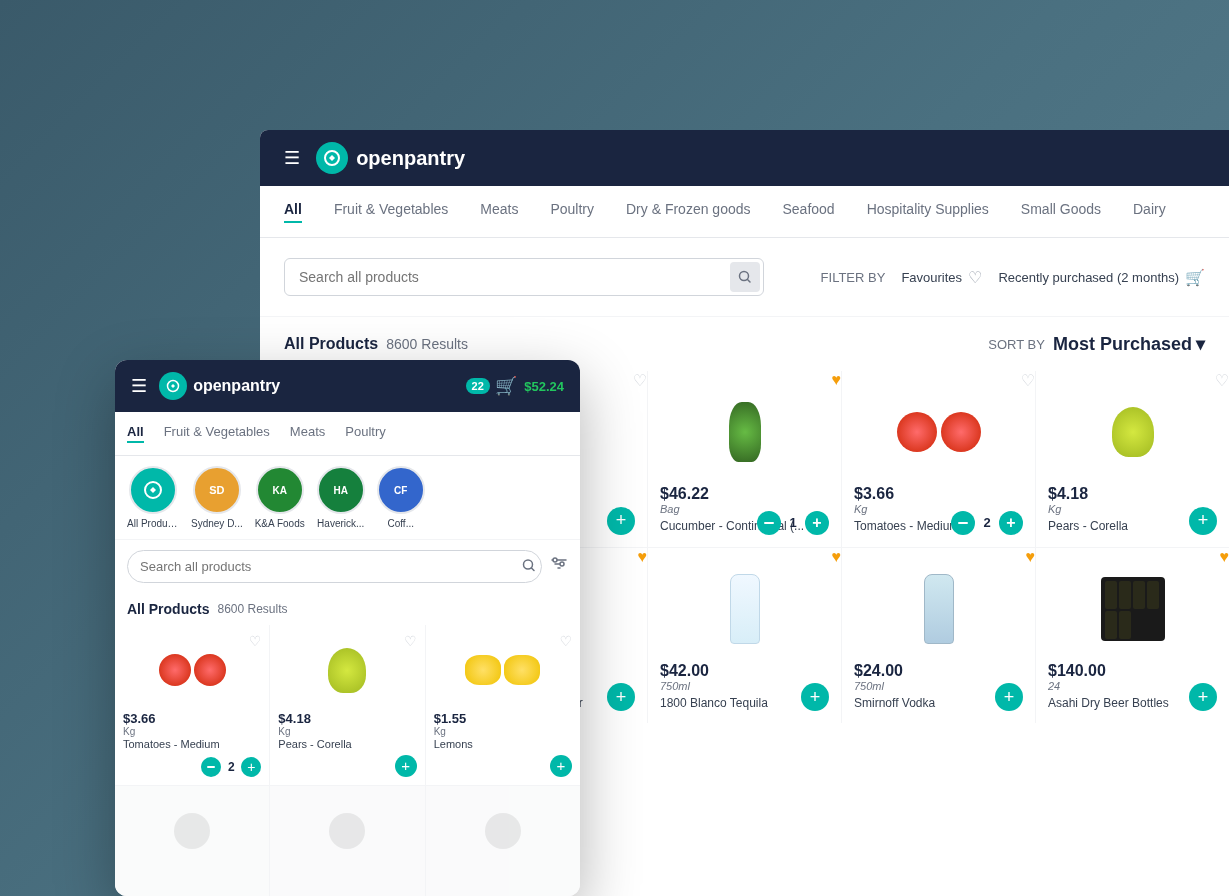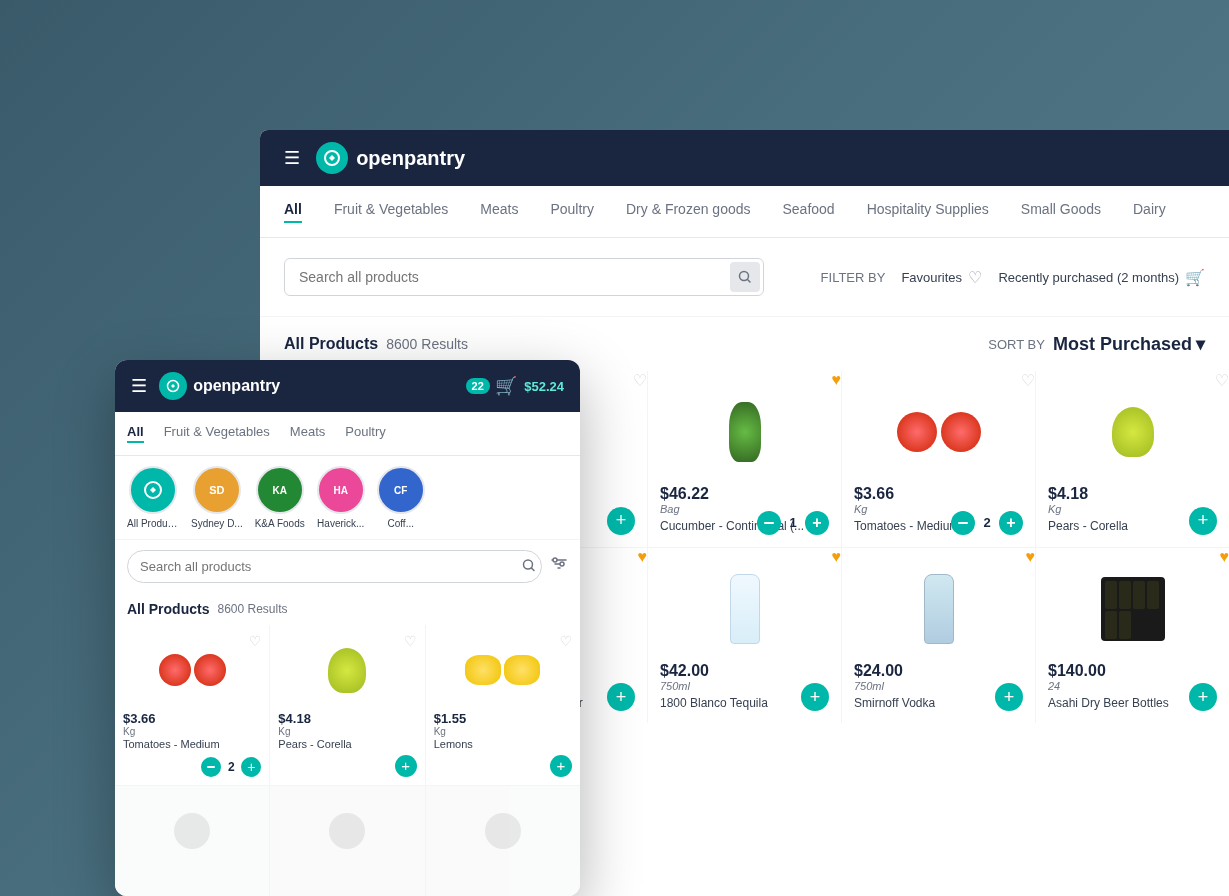--- a/index.html
+++ b/index.html
@@ -331,21 +331,21 @@
     }
     .cart-badge {
       background: #00b8a9;
       color: #fff;
       border-radius: 10px;
       font-size: 11px;
       padding: 2px 6px;
       font-weight: bold;
     }
     .cart-total {
-      color: #5eead4;
+      color: #22c55e;
       font-size: 13px;
       font-weight: 600;
     }
     .cart-icon-m { color: #fff; font-size: 18px; }
 
     
     .mobile-cats {
       display: flex;
       align-items: center;
       padding: 0 12px;
@@ -790,21 +790,21 @@
     </div>
 
     <div class="supplier-item">
       <div class="supplier-avatar" style="background:#228833;">
         <span style="font-size:10px;font-weight:bold;color:white;">KA</span>
       </div>
       <span class="supplier-name">K&amp;A Foods</span>
     </div>
 
     <div class="supplier-item">
-      <div class="supplier-avatar" style="background:#ec4899;">
+      <div class="supplier-avatar" style="background:#15803d;">
         <span style="font-size:10px;font-weight:bold;color:white;">HA</span>
       </div>
       <span class="supplier-name">Haverick...</span>
     </div>
 
     <div class="supplier-item">
       <div class="supplier-avatar" style="background:#3366cc;">
         <span style="font-size:10px;font-weight:bold;color:white;">CF</span>
       </div>
       <span class="supplier-name">Coff...</span>

